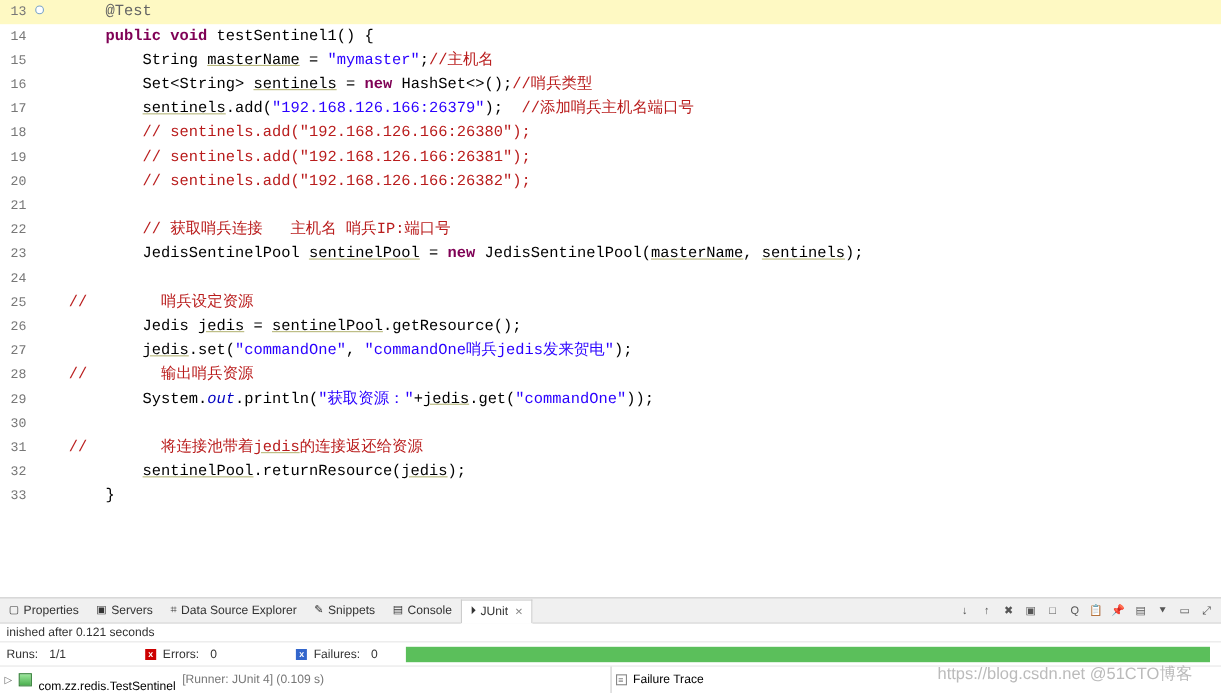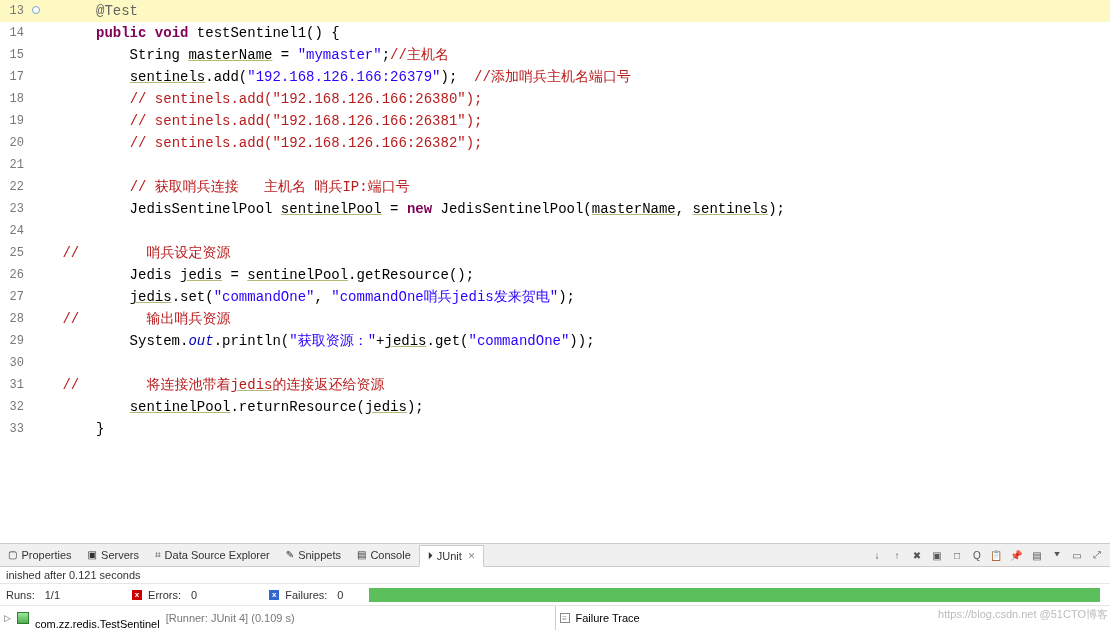--- a/index.html
+++ b/index.html
@@ -72,30 +72,31 @@
   .tree { flex:1; display:flex; align-items:center; gap:6px; padding:0 4px;}
   .tree .toggle { color:#666; font-size:9px;}
   .tree .ricon { width:12px;height:12px; background:linear-gradient(#9be89b,#4caf50);
     border:1px solid #2e7d32; display:inline-block;}
   .tree .name { color:#000;margin-top:12px;}
   .tree .meta { color:#777;}
   .failure { flex:1; display:flex; align-items:center; gap:6px; padding:0 4px;
     border-left:1px solid #ccc;}
   .failure .ficon { width:10px;height:10px;border:1px solid #888; display:flex;
     align-items:center;justify-content:center; font-size:8px;color:#888;}
-  .watermark { position:absolute; right:2px; bottom:8px; color:#bbb; font-size:11px;
+  .watermark { position:absolute; right:26px; bottom:8px; color:#bbb; font-size:15px;
     font-family:sans-serif;}
 </style>
 </head>
 <body>
 
 <div class="editor" id="editor">
     <div class="code-row hl"><div class="ln">13</div><div class="marker"><span class="circ"></span></div><div class="code"><span>     </span><span class="ann">@Test</span></div></div>
     <div class="code-row"><div class="ln">14</div><div class="marker"></div><div class="code"><span>     </span><span class="k">public</span><span> </span><span class="k">void</span><span> testSentinel1() {</span></div></div>
     <div class="code-row"><div class="ln">15</div><div class="marker"></div><div class="code"><span>         String </span><span class="uvar">masterName</span><span> = </span><span class="str">"mymaster"</span><span>;</span><span class="cm">//主机名</span></div></div>
+    <div class="code-row"><div class="ln">16</div><div class="marker"></div><div class="code"><span>         Set&lt;String&gt; </span><span class="uvar">sentinels</span><span> = </span><span class="k">new</span><span> HashSet&lt;&gt;();</span><span class="cm">//哨兵类型</span></div></div>
     <div class="code-row"><div class="ln">17</div><div class="marker"></div><div class="code"><span>         </span><span class="uvar">sentinels</span><span>.add(</span><span class="str">"192.168.126.166:26379"</span><span>);  </span><span class="cm">//添加哨兵主机名端口号</span></div></div>
     <div class="code-row"><div class="ln">18</div><div class="marker"></div><div class="code"><span>         </span><span class="cm">// sentinels.add("192.168.126.166:26380");</span></div></div>
     <div class="code-row"><div class="ln">19</div><div class="marker"></div><div class="code"><span>         </span><span class="cm">// sentinels.add("192.168.126.166:26381");</span></div></div>
     <div class="code-row"><div class="ln">20</div><div class="marker"></div><div class="code"><span>         </span><span class="cm">// sentinels.add("192.168.126.166:26382");</span></div></div>
     <div class="code-row"><div class="ln">21</div><div class="marker"></div><div class="code"><span>         </span></div></div>
     <div class="code-row"><div class="ln">22</div><div class="marker"></div><div class="code"><span>         </span><span class="cm">// 获取哨兵连接   主机名 哨兵IP:端口号</span></div></div>
     <div class="code-row"><div class="ln">23</div><div class="marker"></div><div class="code"><span>         JedisSentinelPool </span><span class="uvar">sentinelPool</span><span> = </span><span class="k">new</span><span> JedisSentinelPool(</span><span class="uvar">masterName</span><span>, </span><span class="uvar">sentinels</span><span>);</span></div></div>
     <div class="code-row"><div class="ln">24</div><div class="marker"></div><div class="code"><span>         </span></div></div>
     <div class="code-row"><div class="ln">25</div><div class="marker"></div><div class="code"><span> </span><span class="cm">//        哨兵设定资源</span></div></div>
     <div class="code-row"><div class="ln">26</div><div class="marker"></div><div class="code"><span>         Jedis </span><span class="uvar">jedis</span><span> = </span><span class="uvar">sentinelPool</span><span>.getResource();</span></div></div>

